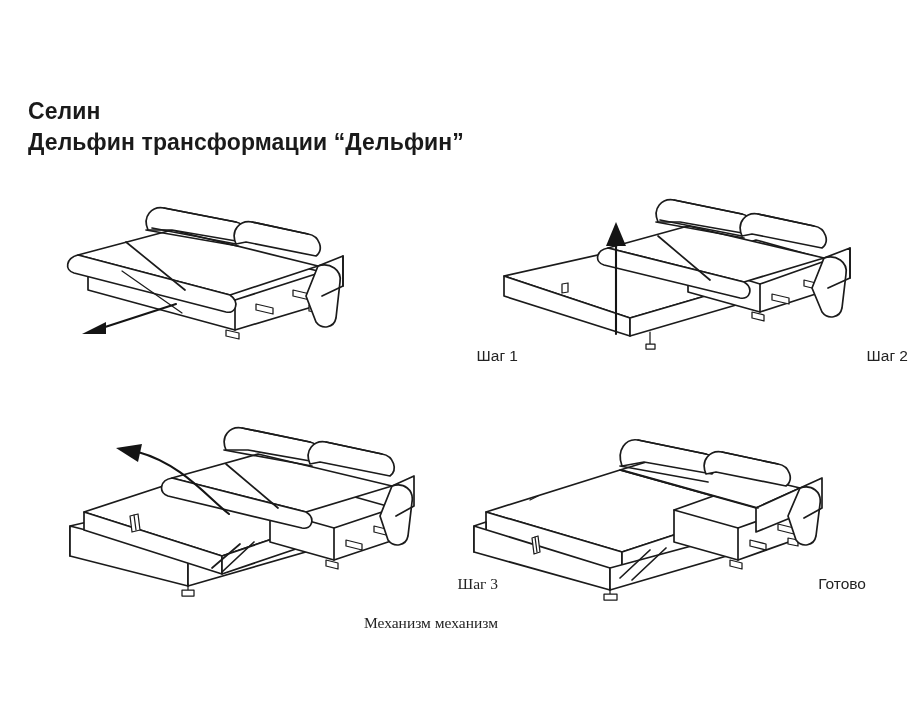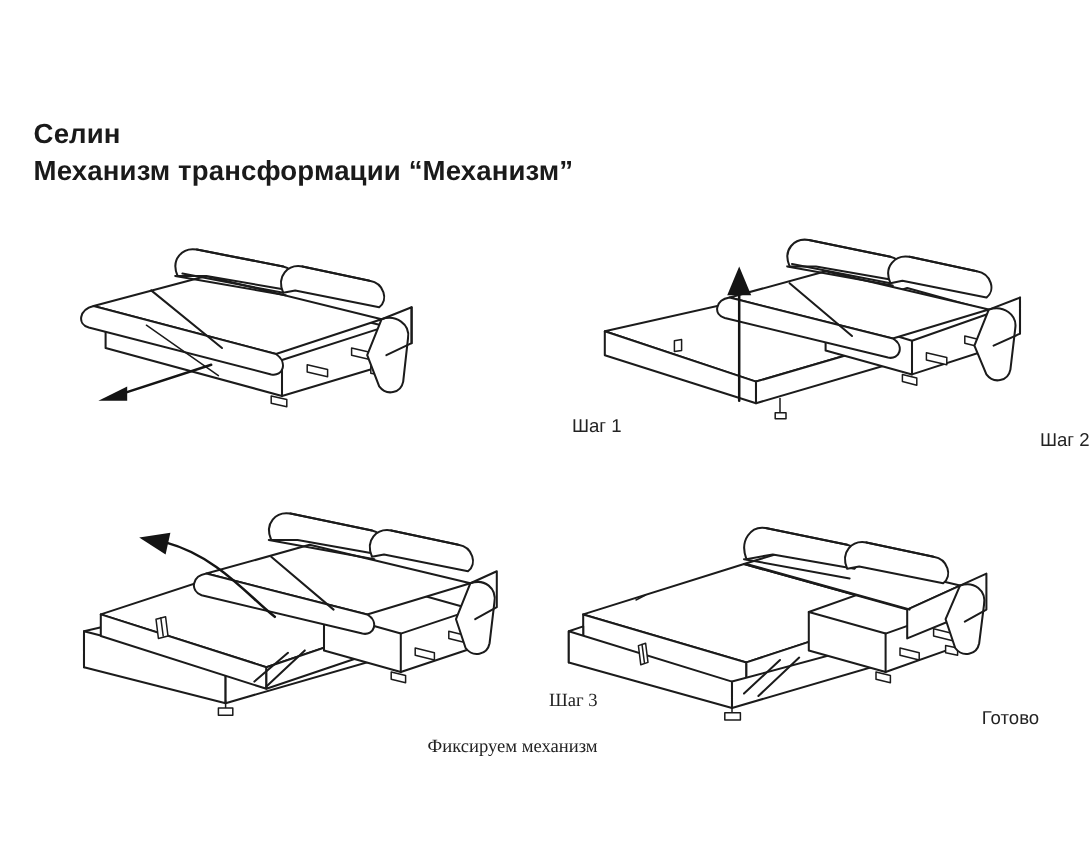--- a/index.html
+++ b/index.html
@@ -49,21 +49,21 @@
   .arrow{fill:#141414;stroke:none;}
   .arrow-ln{fill:none;stroke:#141414;stroke-width:2.1;stroke-linecap:round;}
 </style>
 </head>
 <body>
 
 <div class="sheet">
 
   <div class="title-block">
     <div class="title-line title-1">Селин</div>
-    <div class="title-line title-2">Механизм трансформации “Механизм”</div>
+    <div class="title-line title-2">Дельфин трансформации “Дельфин”</div>
   </div>
 
   <div class="step" style="left:60px;top:178px;width:400px;height:170px;">
     <div class="art">
       <svg width="320" height="168" viewBox="0 0 320 168">
 
         <path class="fillw" d="M28,112 L175,152 L262,126 L262,94 L115,58 L28,82 Z"></path>
         <path class="ln" d="M28,82 L175,122 L262,94"></path>
         <path class="ln" d="M175,122 L175,152"></path>
 
@@ -144,21 +144,21 @@
         <path class="fillw" d="M244,64 C238,50 248,40 260,42 L316,54 C328,56 332,70 324,76 L254,62 Z"></path>
         <path class="ln" d="M260,42 L316,54"></path>
         <path class="ln" d="M158,50 L246,66"></path>
       </svg>
     </div>
 
     <svg class="art" style="left:98px;top:48px;" width="40" height="120" viewBox="0 0 40 120">
       <path class="arrow-ln" d="M20,114 L20,22"></path>
       <path class="arrow" d="M20,2 L30,26 L10,26 Z"></path>
     </svg>
-    <div class="caption" style="left:180px;top:166px;width:230px;">
+    <div class="caption" style="left:180px;top:154px;width:230px;">
       <span class="cap-head">Шаг 2</span>
     </div>
   </div>
 
   <div class="step" style="left:62px;top:408px;width:420px;height:190px;">
     <div class="art">
       <svg width="350" height="186" viewBox="0 0 350 186">
 
         <path class="fillw" d="M8,118 L60,106 L60,136 L8,148 Z"></path>
         <path class="fillw" d="M8,118 L126,148 L126,178 L8,148 Z"></path>
@@ -198,21 +198,21 @@
         <path class="ln" d="M162,42 L250,58"></path>
       </svg>
     </div>
 
     <svg class="art" style="left:42px;top:28px;" width="140" height="90" viewBox="0 0 140 90">
       <path class="arrow-ln" d="M125,78 C104,62 78,28 34,16"></path>
       <path class="arrow" d="M12,12 L38,8 L34,26 Z"></path>
     </svg>
     <div class="caption" style="left:206px;top:146px;width:230px;font-family:Liberation Serif, serif;">
       <span class="cap-head">Шаг 3</span>
-      <span class="cap-body">Фиксируем механизм</span>
+      <span class="cap-body">Механизм механизм</span>
     </div>
   </div>
 
   <div class="step" style="left:470px;top:408px;width:440px;height:190px;">
     <div class="art">
       <svg width="360" height="186" viewBox="0 0 360 186">
 
         <path class="fillw" d="M16,104 L150,62 L286,100 L152,144 Z"></path>
         <path class="fillw" d="M16,104 L16,126 L152,168 L152,144 Z"></path>
         <path class="fillw" d="M152,144 L152,168 L286,124 L286,100 Z"></path>
@@ -245,19 +245,19 @@
         <path class="ln" d="M330,80 L352,70 L352,100 L334,110"></path>
 
         <path class="fillw" d="M152,58 C146,42 156,30 168,32 L236,46 C246,48 248,60 242,66 L174,54 Z"></path>
         <path class="ln" d="M168,32 L236,46"></path>
         <path class="fillw" d="M236,66 C230,52 240,42 252,44 L308,56 C320,58 324,72 316,78 L246,64 Z"></path>
         <path class="ln" d="M252,44 L308,56"></path>
         <path class="ln" d="M150,58 L238,74"></path>
         <path class="ln-thin" d="M60,92 L68,88"></path>
       </svg>
     </div>
-    <div class="caption" style="left:216px;top:161px;width:180px;">
+    <div class="caption" style="left:216px;top:146px;width:180px;">
       <span class="cap-head">Готово</span>
       <span class="cap-body"></span>
     </div>
   </div>
 
 </div>
 
 </body></html>

